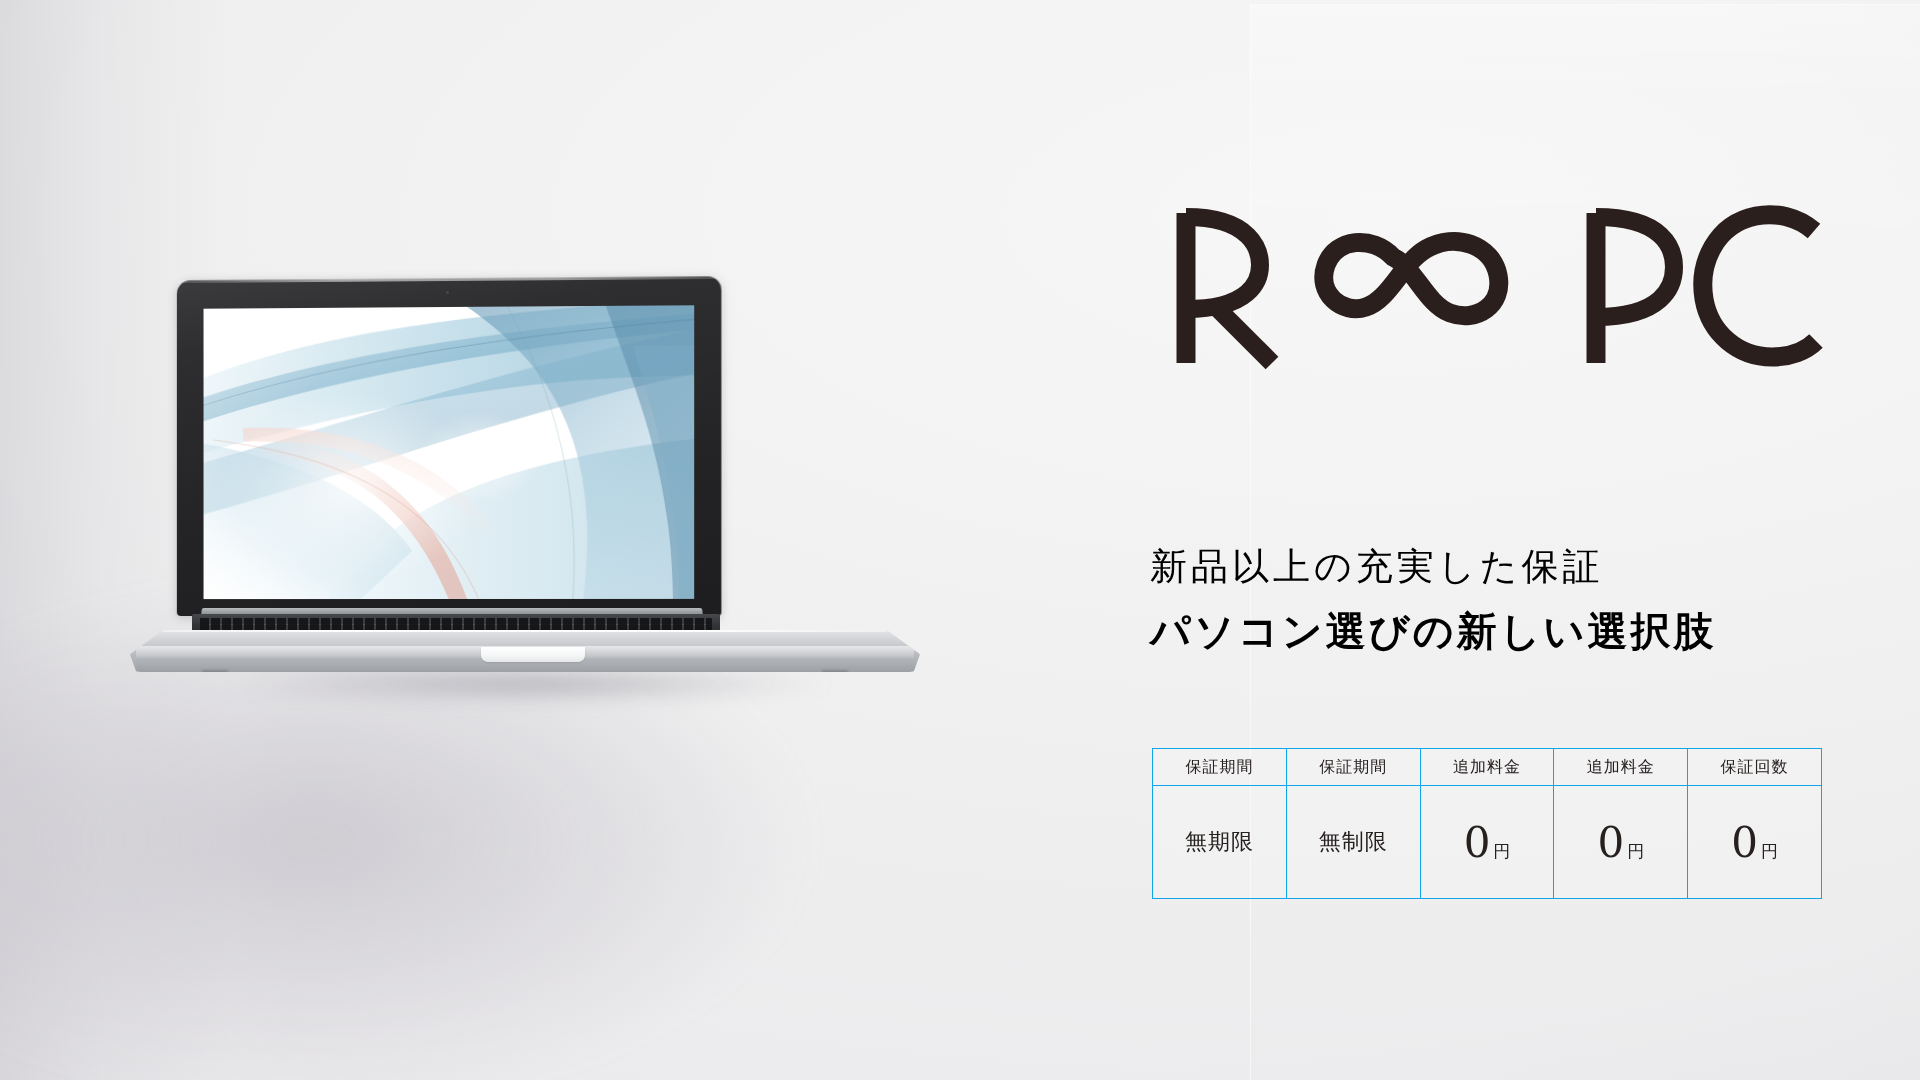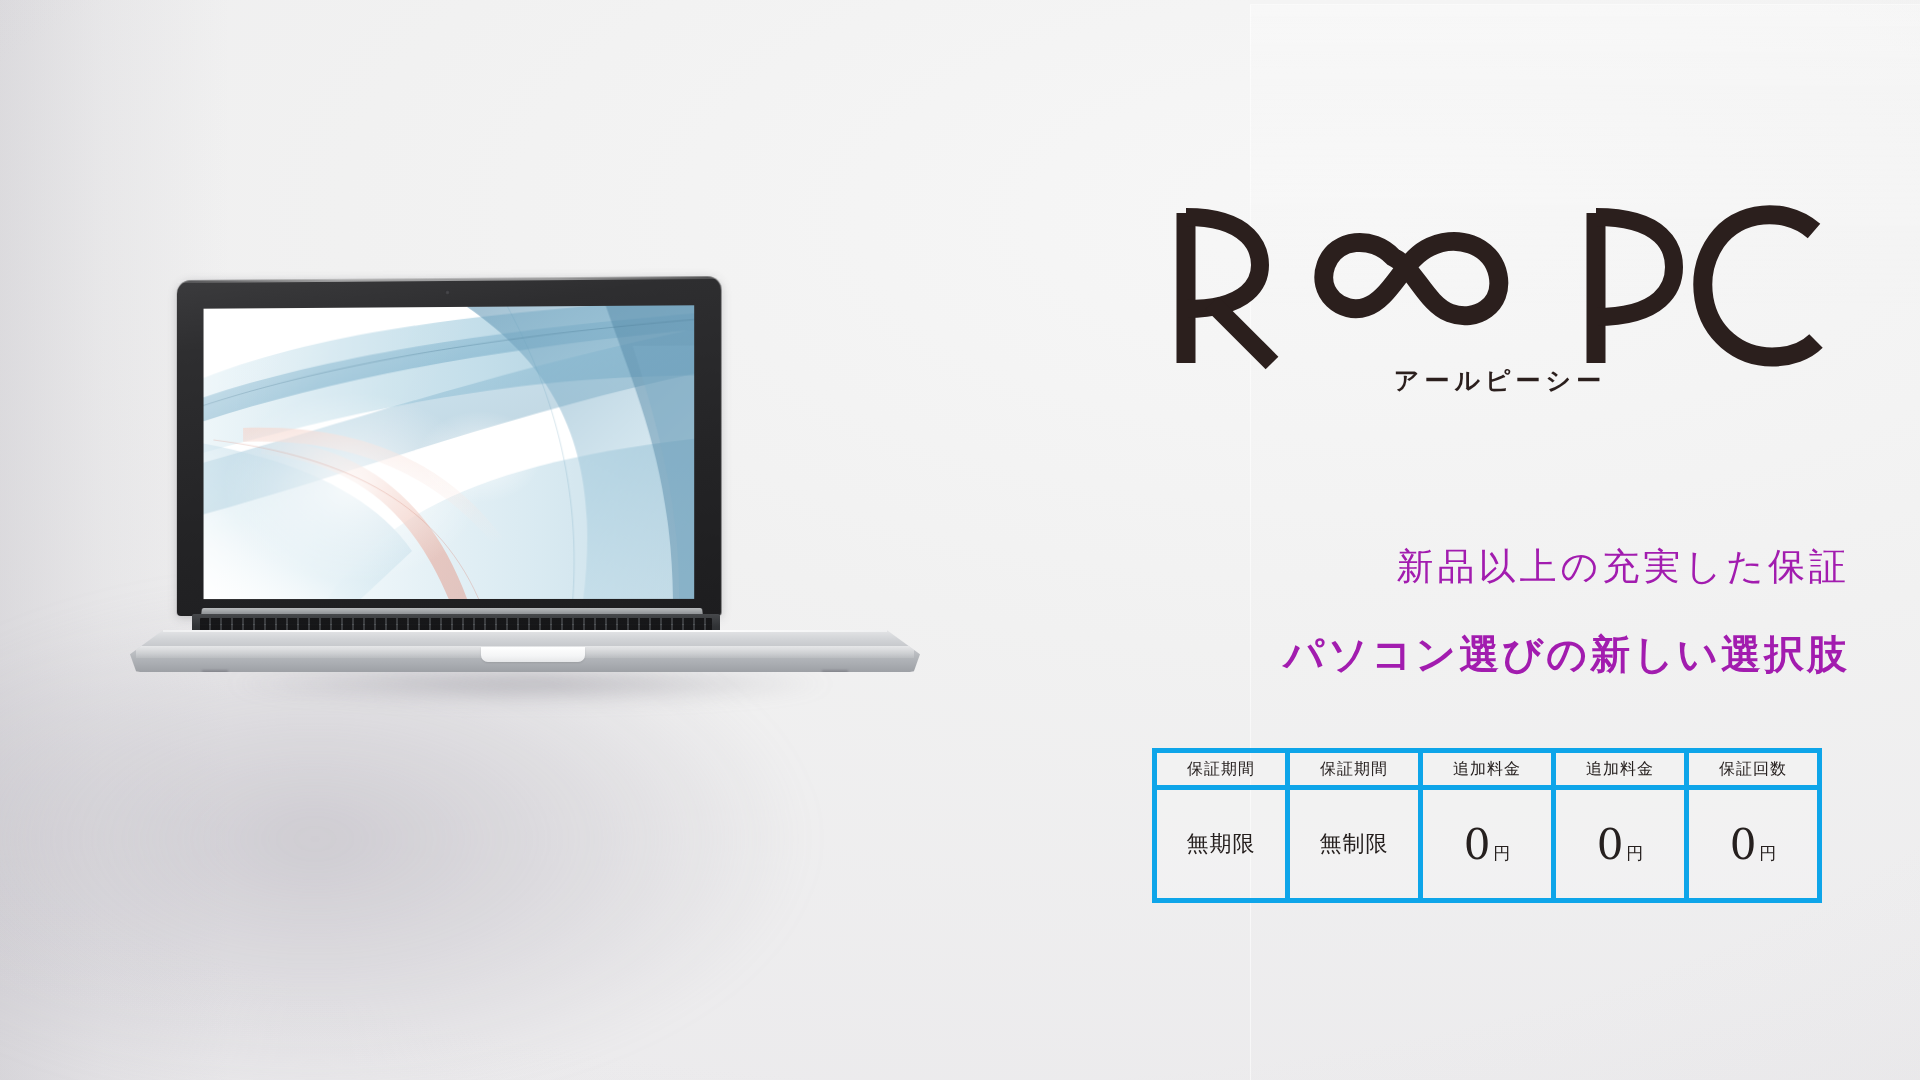--- a/index.html
+++ b/index.html
@@ -190,31 +190,31 @@
     font-size:25px;
     font-weight:700;
     letter-spacing:5px;
     color:#2b1f1d;
   }
 
   
   .tagline {
     position:absolute; left:0; top:548px;
     width:700px;
-    text-align:right;
+    text-align:left;
     font-family:"DejaVu Serif", serif;
-    color:#a21caf;
+    color:#000000;
   }
   .tagline .l1 {
     font-size:37px;
     letter-spacing:4px;
     line-height:1;
   }
   .tagline .l2 {
-    margin-top:49px;
+    margin-top:26px;
     font-size:40px;
     letter-spacing:3px;
     line-height:1;
     font-weight:600;
   }
 
   
   .table-wrap {
     position:absolute; left:2px; top:748px;
     width:670px;
@@ -222,21 +222,21 @@
   table.warranty {
     width:100%;
     border-collapse:collapse;
     table-layout:fixed;
     font-family:"DejaVu Serif", serif;
     color:#26201f;
     background:rgba(255,255,255,0.18);
   }
   table.warranty th,
   table.warranty td {
-    border:5px solid #0ea5e9;
+    border:1px solid #0ea5e9;
     text-align:center;
     vertical-align:middle;
   }
   table.warranty th {
     height:37px;
     font-size:16px;
     font-weight:400;
     letter-spacing:1px;
   }
   table.warranty td {
@@ -384,21 +384,20 @@
           <path d="M 243,52 C 222,30 186,33 176,60 C 166,88 192,110 216,102 C 240,94 252,58 276,44 C 306,27 342,40 348,70 C 354,100 326,118 300,108 C 276,99 264,62 243,52 Z" stroke-width="19" stroke-linejoin="round"></path>
 
           <path d="M 446,8 L 446,158" stroke-width="19"></path>
 
           <path d="M 446,12 C 514,12 524,44 524,62 C 524,82 512,112 446,112" stroke-width="18"></path>
 
           <path d="M 664,26 C 648,12 626,7 606,11 C 566,19 548,58 554,94 C 560,128 588,152 622,152 C 640,152 656,146 666,136" stroke-width="19" stroke-linecap="butt"></path>
         </g>
       </svg>
     </div>
-    <div class="logo-kana">アールピーシー</div>
 
     <div class="tagline">
       <div class="l1">新品以上の充実した保証</div>
       <div class="l2">パソコン選びの新しい選択肢</div>
     </div>
 
     <div class="table-wrap">
       <table class="warranty">
         <thead>
           <tr>

